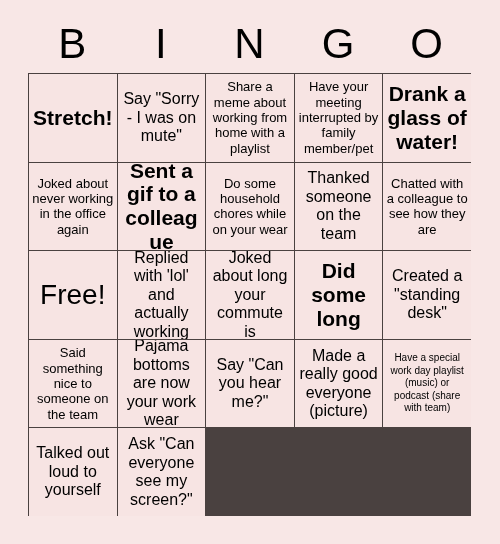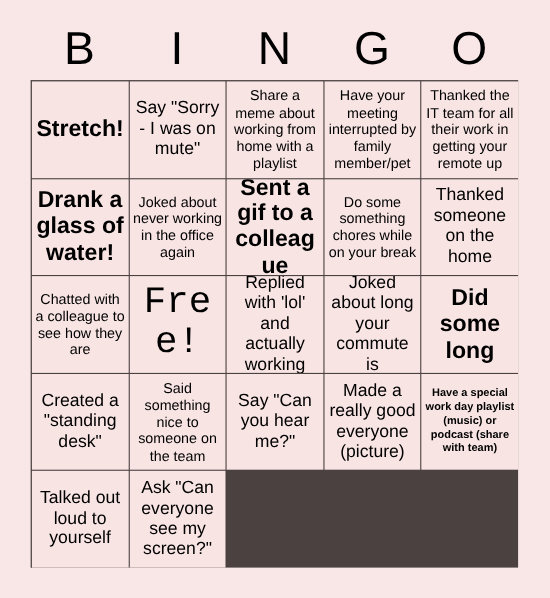--- a/index.html
+++ b/index.html
@@ -65,25 +65,25 @@
     overflow: hidden;
   }
   .cell-text {
     display: block;
     width: 100%;
     color: #000000;
     line-height: 1.12;
     word-wrap: break-word;
   }
   
-  .sz-xl   { font-size: 34px; line-height: 1.05; font-family: Liberation Mono, monospace; }
+  .sz-xl   { font-size: 28px; line-height: 1.05; }
   .sz-lg   { font-size: 21px; line-height: 1.14; font-weight: bold; }
   .sz-md   { font-size: 16px; line-height: 1.16; }
   .sz-sm   { font-size: 13px; line-height: 1.18; }
-  .sz-xxs  { font-size: 10px;  line-height: 1.25; font-weight: bold; }
+  .sz-xxs  { font-size: 10px;  line-height: 1.25; }
 </style>
 </head>
 <body>
 
 <div id="card-root">
 
   <div id="bingo-header">
     <div class="header-letter">B</div>
     <div class="header-letter">I</div>
     <div class="header-letter">N</div>
@@ -98,39 +98,36 @@
       </div>
     <div class="bingo-cell">
         <span class="cell-text sz-md">Say "Sorry - I was on mute"</span>
       </div>
     <div class="bingo-cell">
         <span class="cell-text sz-sm">Share a meme about working from home with a playlist</span>
       </div>
     <div class="bingo-cell">
         <span class="cell-text sz-sm">Have your meeting interrupted by family member/pet</span>
       </div>
-    <div class="bingo-cell">
-        <span class="cell-text sz-sm">Thanked the IT team for all their work in getting your remote up</span>
-      </div>
 
     <div class="bingo-cell">
         <span class="cell-text sz-lg">Drank a glass of water!</span>
       </div>
     <div class="bingo-cell">
         <span class="cell-text sz-sm">Joked about never working in the office again</span>
       </div>
     <div class="bingo-cell">
         <span class="cell-text sz-lg">Sent a gif to a colleague</span>
       </div>
     <div class="bingo-cell">
-        <span class="cell-text sz-sm">Do some something chores while on your break</span>
+        <span class="cell-text sz-sm">Do some household chores while on your wear</span>
       </div>
 
     <div class="bingo-cell">
-        <span class="cell-text sz-md">Thanked someone on the home</span>
+        <span class="cell-text sz-md">Thanked someone on the team</span>
       </div>
     <div class="bingo-cell">
         <span class="cell-text sz-sm">Chatted with a colleague to see how they are</span>
       </div>
     <div class="bingo-cell">
         <span class="cell-text sz-xl">Free!</span>
       </div>
     <div class="bingo-cell">
         <span class="cell-text sz-md">Replied with 'lol' and actually working</span>
       </div>
@@ -140,20 +137,23 @@
       </div>
     <div class="bingo-cell">
         <span class="cell-text sz-lg">Did some long</span>
       </div>
     <div class="bingo-cell">
         <span class="cell-text sz-md">Created a "standing desk"</span>
       </div>
     <div class="bingo-cell">
         <span class="cell-text sz-sm">Said something nice to someone on the team</span>
       </div>
+    <div class="bingo-cell">
+        <span class="cell-text sz-md">Pajama bottoms are now your work wear</span>
+      </div>
 
     <div class="bingo-cell">
         <span class="cell-text sz-md">Say "Can you hear me?"</span>
       </div>
     <div class="bingo-cell">
         <span class="cell-text sz-md">Made a really good everyone (picture)</span>
       </div>
     <div class="bingo-cell">
         <span class="cell-text sz-xxs">Have a special work day playlist (music) or podcast (share with team)</span>
       </div>

